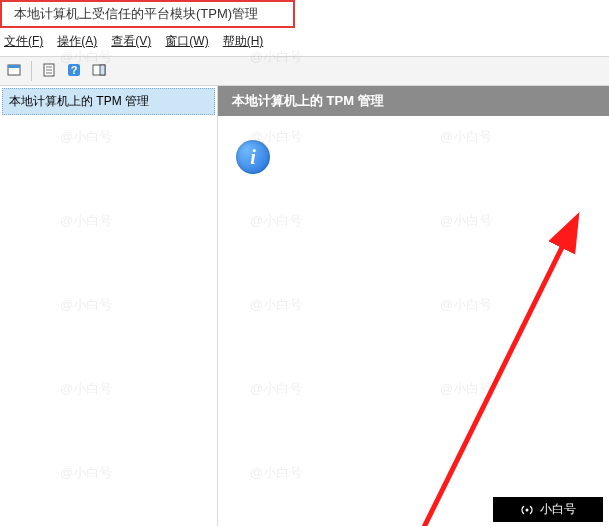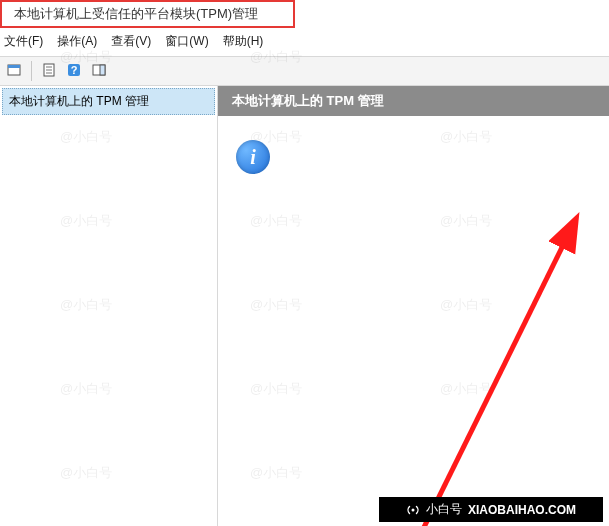--- a/index.html
+++ b/index.html
@@ -21,21 +21,21 @@
       width: 295px;
     }
     .menu-bar {
       display: flex;
       gap: 14px;
       padding: 5px 4px 6px;
       border-bottom: 1px solid #d8d8d8;
       font-size: 12px;
       color: #222;
     }
-    .menu-bar span { cursor: default; }
+    .menu-bar span { cursor: default; text-decoration: underline; }
     .toolbar {
       display: flex;
       align-items: center;
       gap: 3px;
       padding: 3px;
       border-bottom: 1px solid #d8d8d8;
       background: #f4f4f4;
     }
     .toolbar .btn {
       width: 22px; height: 22px;
@@ -241,14 +241,13 @@
 </div>
 
 <div class="bottom-badge">
   <span class="ripple">
     <svg width="14" height="14" viewBox="0 0 14 14">
         <circle cx="7" cy="7" r="1.5" fill="#fff"></circle>
         <path d="M3.5 3.5a5 5 0 000 7M10.5 3.5a5 5 0 010 7" fill="none" stroke="#fff" stroke-width="1.4" stroke-linecap="round"></path>
       </svg>
   </span>
   <span class="thin">小白号</span>
-  <span>XIAOBAIHAO.COM</span>
 </div>
 
 </body></html>

